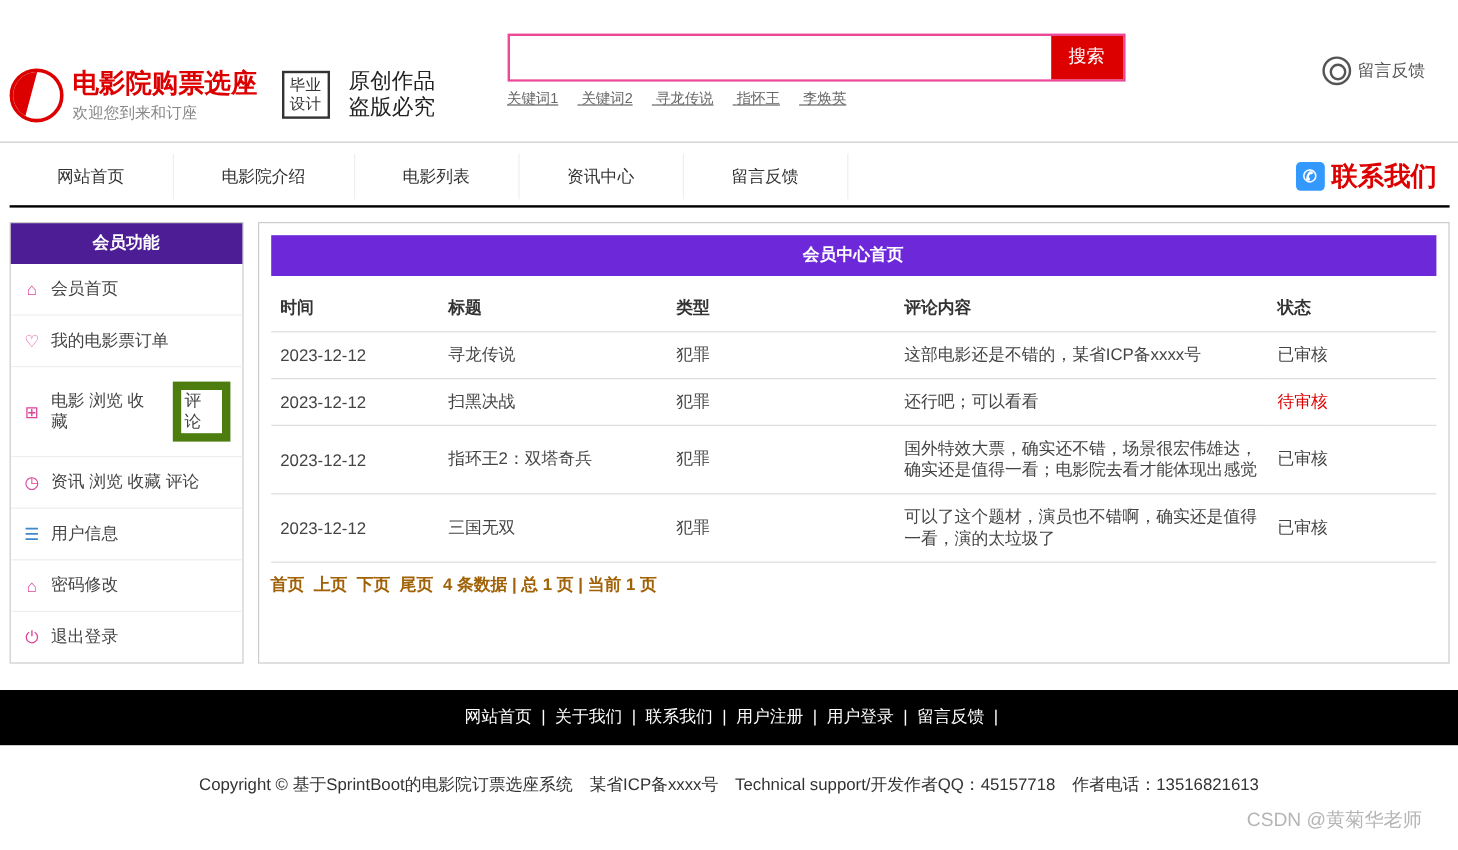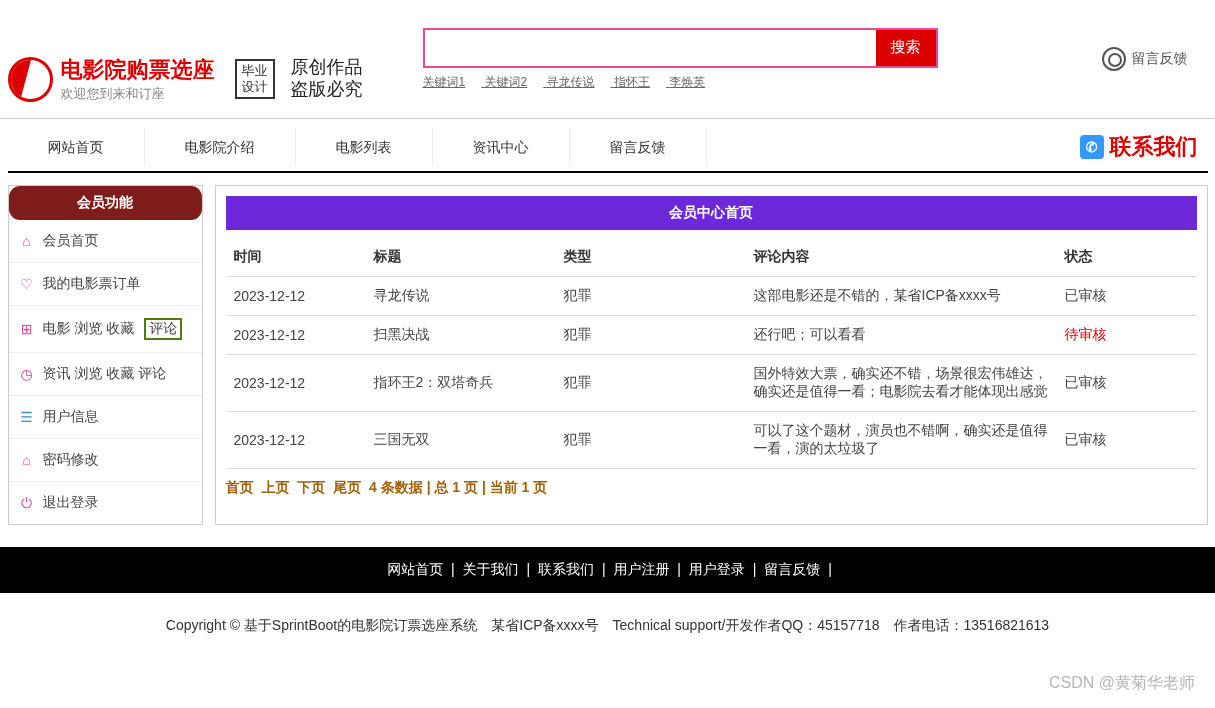--- a/index.html
+++ b/index.html
@@ -33,44 +33,44 @@
     .topline { border-top: 1px solid #ccc; height: 1px; }
     .nav { display: flex; align-items: center; height: 40px; margin-top: 8px; }
     .nav-item { padding: 0 40px; line-height: 38px; cursor: pointer; color: #333; border-right: 1px solid #eee; }
     .contact-us { margin-left: auto; display: flex; align-items: center; gap: 6px; color: #d00; font-size: 22px; font-weight: bold; cursor: pointer; padding-right: 10px; }
     .phone-icon { width: 24px; height: 24px; background: #39f; border-radius: 4px; display: flex; align-items: center; justify-content: center; color: #fff; font-size: 14px; }
     .divider { height: 2px; background: #000; margin-top: 4px; }
     
     
     .content { display: flex; gap: 12px; padding: 12px 0; }
     .sidebar { width: 195px; border: 1px solid #ccc; }
-    .sidebar-header { background: #7f1d1d; color: #fff; text-align: center; padding: 8px 0; font-weight: bold; border-radius: 11px; }
+    .sidebar-header { background: #4c1d95; color: #fff; text-align: center; padding: 8px 0; font-weight: bold; }
     .menu-item { display: flex; align-items: center; gap: 8px; padding: 12px 10px; border-bottom: 1px solid #eee; cursor: pointer; color: #444; }
     .menu-item:last-child { border-bottom: none; }
     .menu-icon { width: 16px; height: 16px; display: inline-flex; align-items: center; justify-content: center; color: #d49; font-size: 14px; }
-    .menu-highlight { border: 2px solid #4d7c0f; padding: 0 3px; margin-left: 2px; }
+    .menu-highlight { border: 7px solid #4d7c0f; padding: 0 3px; margin-left: 2px; }
     
     .main { flex: 1; border: 1px solid #ccc; padding: 10px; }
     .panel-header { background: #6d28d9; color: #fff; text-align: center; padding: 8px 0; font-weight: bold; }
     
     table { width: 100%; border-collapse: collapse; margin-top: 8px; }
     th, td { text-align: left; padding: 10px 8px; border-bottom: 1px solid #ddd; font-size: 14px; }
     th { font-weight: bold; color: #333; }
     td { color: #444; }
     .status-pending { color: #d00; }
     
     .pagination { margin-top: 10px; color: #a16207; font-size: 14px; font-weight: bold; }
     .pagination span { margin-right: 4px; cursor: pointer; }
     
     
     .footer-links { background: #000; color: #fff; text-align: center; padding: 14px 0; margin-top: 10px; font-size: 14px; }
     .footer-links span { margin: 0 4px; cursor: pointer; }
     .copyright { text-align: center; padding: 24px 0 40px 0; color: #333; font-size: 14px; }
     
-    .watermark { position: fixed; right: 20px; bottom: 14px; color: rgba(120,120,120,0.55); font-size: 16px; pointer-events: none; }
+    .watermark { position: fixed; right: 30px; bottom: 14px; color: rgba(120,120,120,0.55); font-size: 16px; pointer-events: none; }
   </style>
 </head>
 <body>
 
 <div class="container">
 
   <div class="header">
     <div class="logo-area">
       <div class="logo-icon"></div>
       <div class="logo-text">

